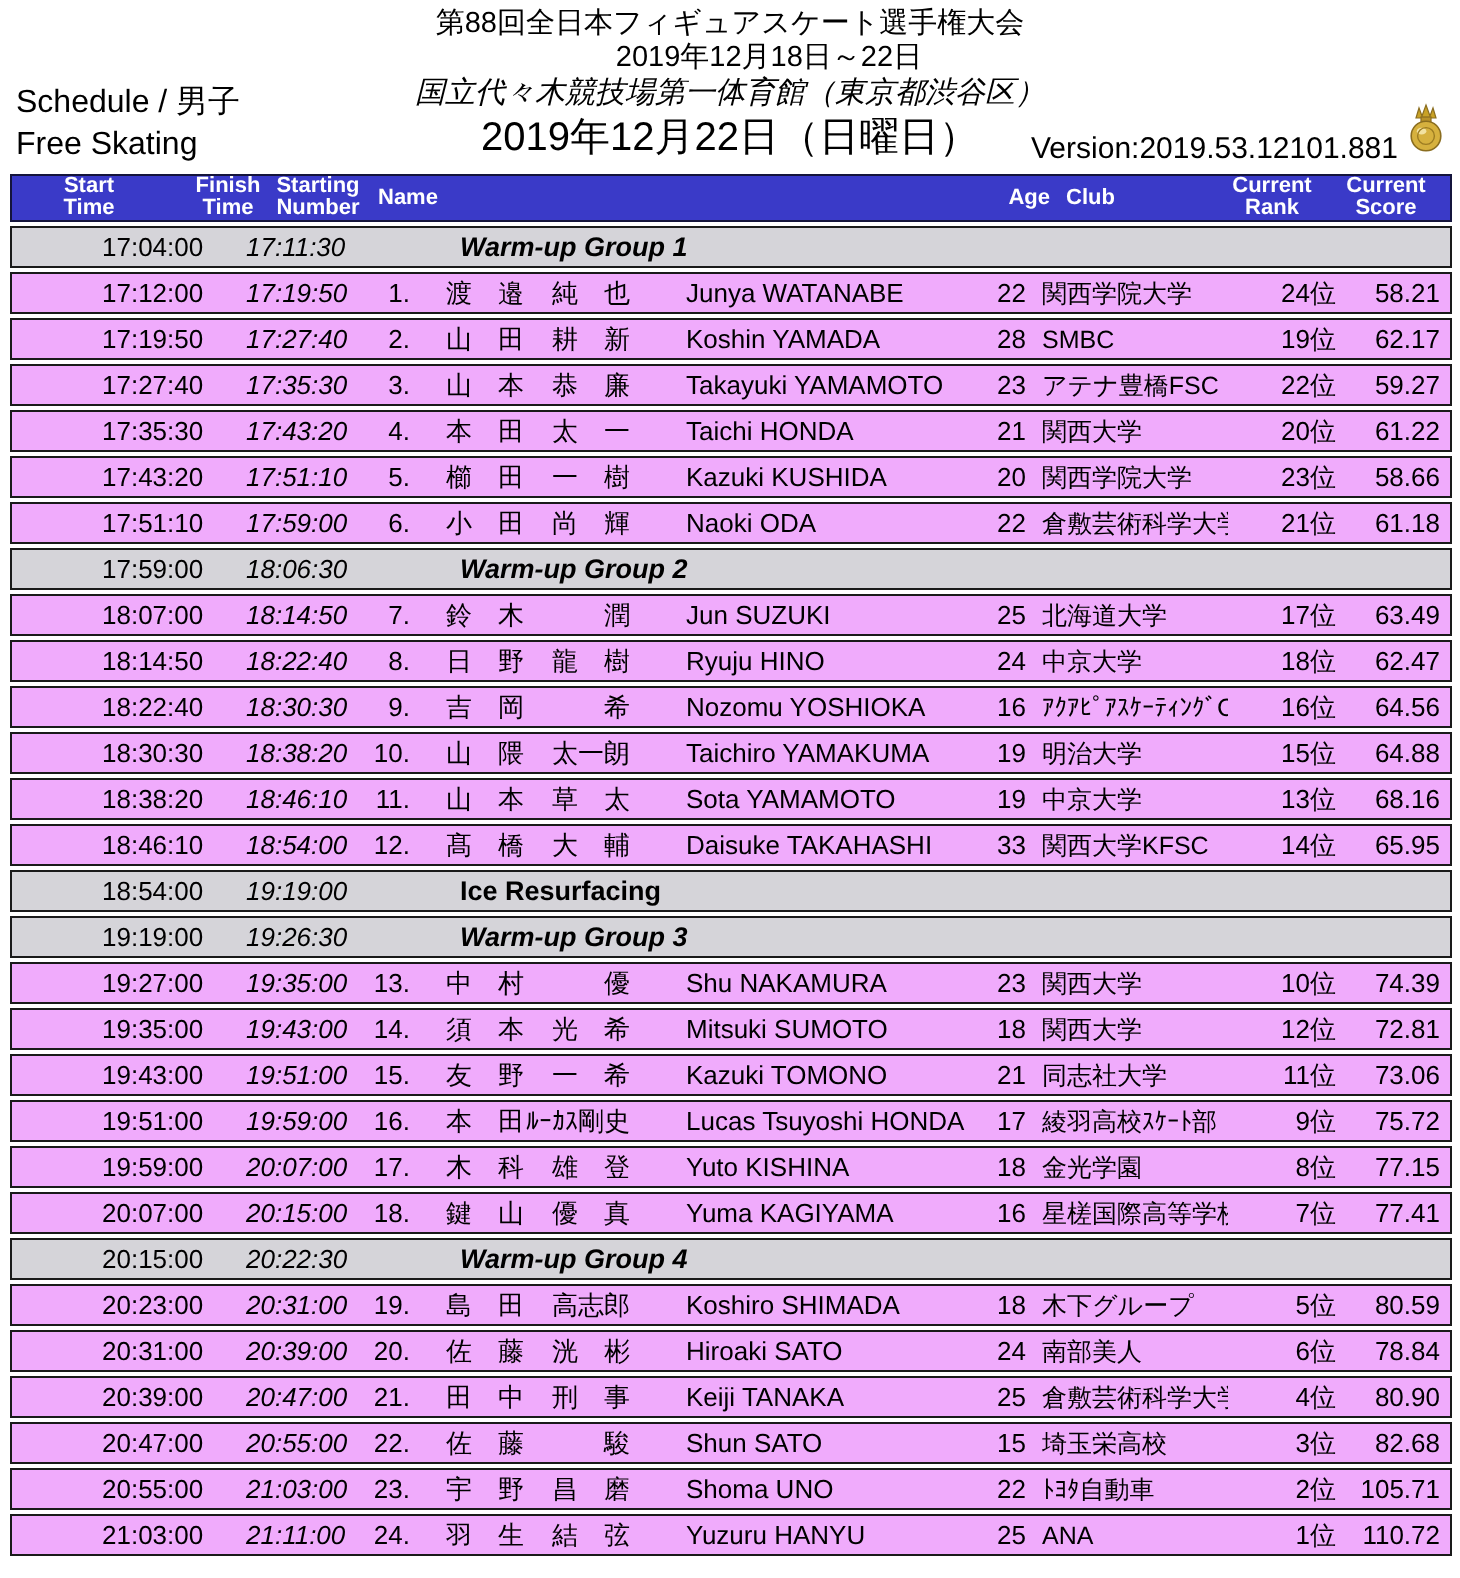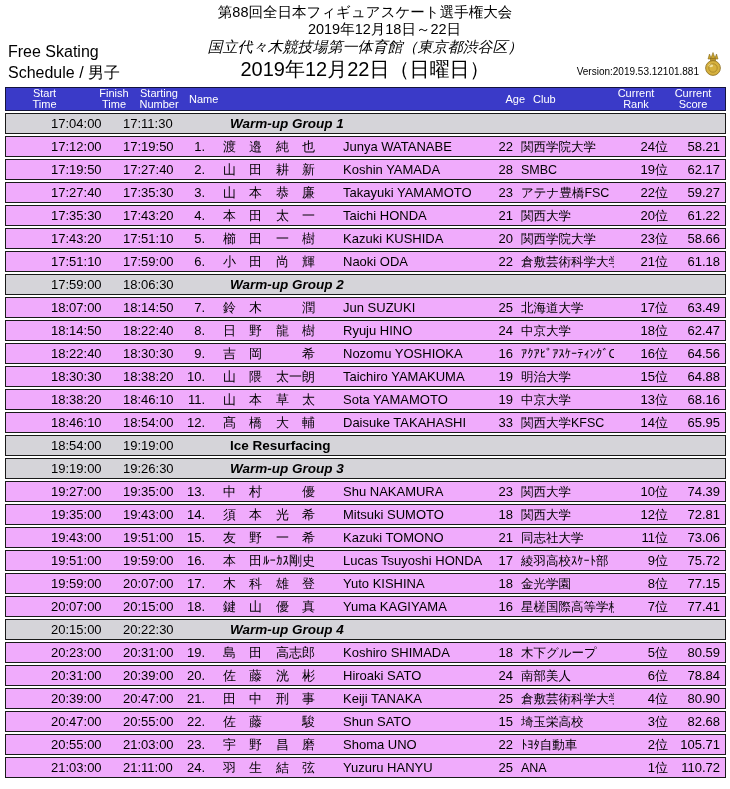--- a/index.html
+++ b/index.html
@@ -7,45 +7,45 @@
     width:730px;height:789px;position:relative;background:#ffffff;
     font-family:"Liberation Sans","DejaVu Sans",sans-serif;color:#000;
     overflow:hidden;
   }
   .titles{position:absolute;top:4px;left:0;right:0;text-align:center;}
   .t1{font-size:14.5px;line-height:17px;}
   .t2{font-size:14.5px;line-height:17px;padding-left:39px;}
   .t3{font-size:15px;line-height:18px;font-style:italic;}
   .t4{font-size:20px;line-height:24px;margin-top:1px;}
   .corner{position:absolute;left:8px;top:41px;font-size:16px;line-height:21px;}
-  .version{position:absolute;right:31px;top:66px;font-size:10px;}
+  .version{position:absolute;right:31px;top:66px;font-size:15px;}
   .emblem{position:absolute;right:8px;top:51px;width:18px;height:26px;}
   .table{position:absolute;top:87px;left:5px;width:721px;}
   .thead{
     display:flex;align-items:center;height:24px;box-sizing:border-box;
     background:var(--header_bg,#3a3ac8);border:1px solid #14143c;
-    color:#fff;font-weight:normal;font-size:11px;
+    color:#fff;font-weight:bold;font-size:11px;
   }
   .h2{white-space:pre-line;line-height:11px;}
   .h-start{width:77px;text-align:center;}
   .h-finish{width:62px;text-align:center;}
   .h-num{width:52px;margin-left:-12px;text-align:center;}
   .h-name{width:268px;padding-left:4px;box-sizing:border-box;}
   .h-age{width:24px;text-align:right;margin-left:48px;}
   .h-club{margin-left:8px;flex:1;}
   .h-rank{width:54px;text-align:center;line-height:11px;}
   .h-score{width:60px;text-align:center;line-height:11px;padding-right:2px;}
   .trow{
     display:flex;align-items:center;height:21px;margin-top:2px;
     border:1.5px solid #1a1a1a;box-sizing:border-box;background:#f0abfc;
     font-size:13px;line-height:18px;white-space:nowrap;
   }
   .trow.group{background:var(--group_bg,#d5d4d9);}
   .c-start{width:78px;padding-left:6px;box-sizing:border-box;margin-left:39px;}
-  .c-finish{width:62px;}
+  .c-finish{width:62px;font-style:italic;}
   .c-num{width:20px;text-align:right;}
   .c-kanji{width:92px;margin-left:18px;display:flex;justify-content:space-between;}
   .c-romaji{width:150px;margin-left:28px;overflow:hidden;}
   .c-age{width:20px;text-align:right;}
   .c-club{margin-left:8px;flex:1;font-size:12.5px;overflow:hidden;}
   .c-rank{width:54px;text-align:right;}
   .c-score{width:57px;text-align:right;padding-right:5px;box-sizing:border-box;}
   .g-label{margin-left:45px;font-weight:bold;font-style:italic;font-size:13.5px;}
   .g-label.roman{font-style:normal;}
 </style>
@@ -53,22 +53,22 @@
 <body>
 
 <div class="titles">
   <div class="t1">第88回全日本フィギュアスケート選手権大会</div>
   <div class="t2">2019年12月18日～22日</div>
   <div class="t3">国立代々木競技場第一体育館（東京都渋谷区）</div>
   <div class="t4">2019年12月22日（日曜日）</div>
 </div>
 
 <div class="corner">
+  <div>Schedule / 男子</div>
   <div>Free Skating</div>
-  <div>Schedule / 男子</div>
 </div>
 
 <div class="version">Version:2019.53.12101.881</div>
 
 <svg class="emblem" viewBox="0 0 18 26" xmlns="http://www.w3.org/2000/svg">
   <path d="M4 8 L5.5 3 L7 7 L9 1.5 L11 7 L12.5 3 L14 8 Z" fill="#c9a227" stroke="#8a6d1f" stroke-width="0.6"></path>
   <rect x="6.5" y="7.5" width="5" height="3" fill="#b8922a" stroke="#8a6d1f" stroke-width="0.6"></rect>
   <circle cx="9" cy="17" r="7.4" fill="#d6b13e" stroke="#8a6d1f" stroke-width="0.8"></circle>
   <ellipse cx="6.8" cy="14.6" rx="2.4" ry="1.7" fill="#f2e2a0"></ellipse>
   <circle cx="9" cy="17" r="4.2" fill="none" stroke="#9c7c22" stroke-width="0.7"></circle>

